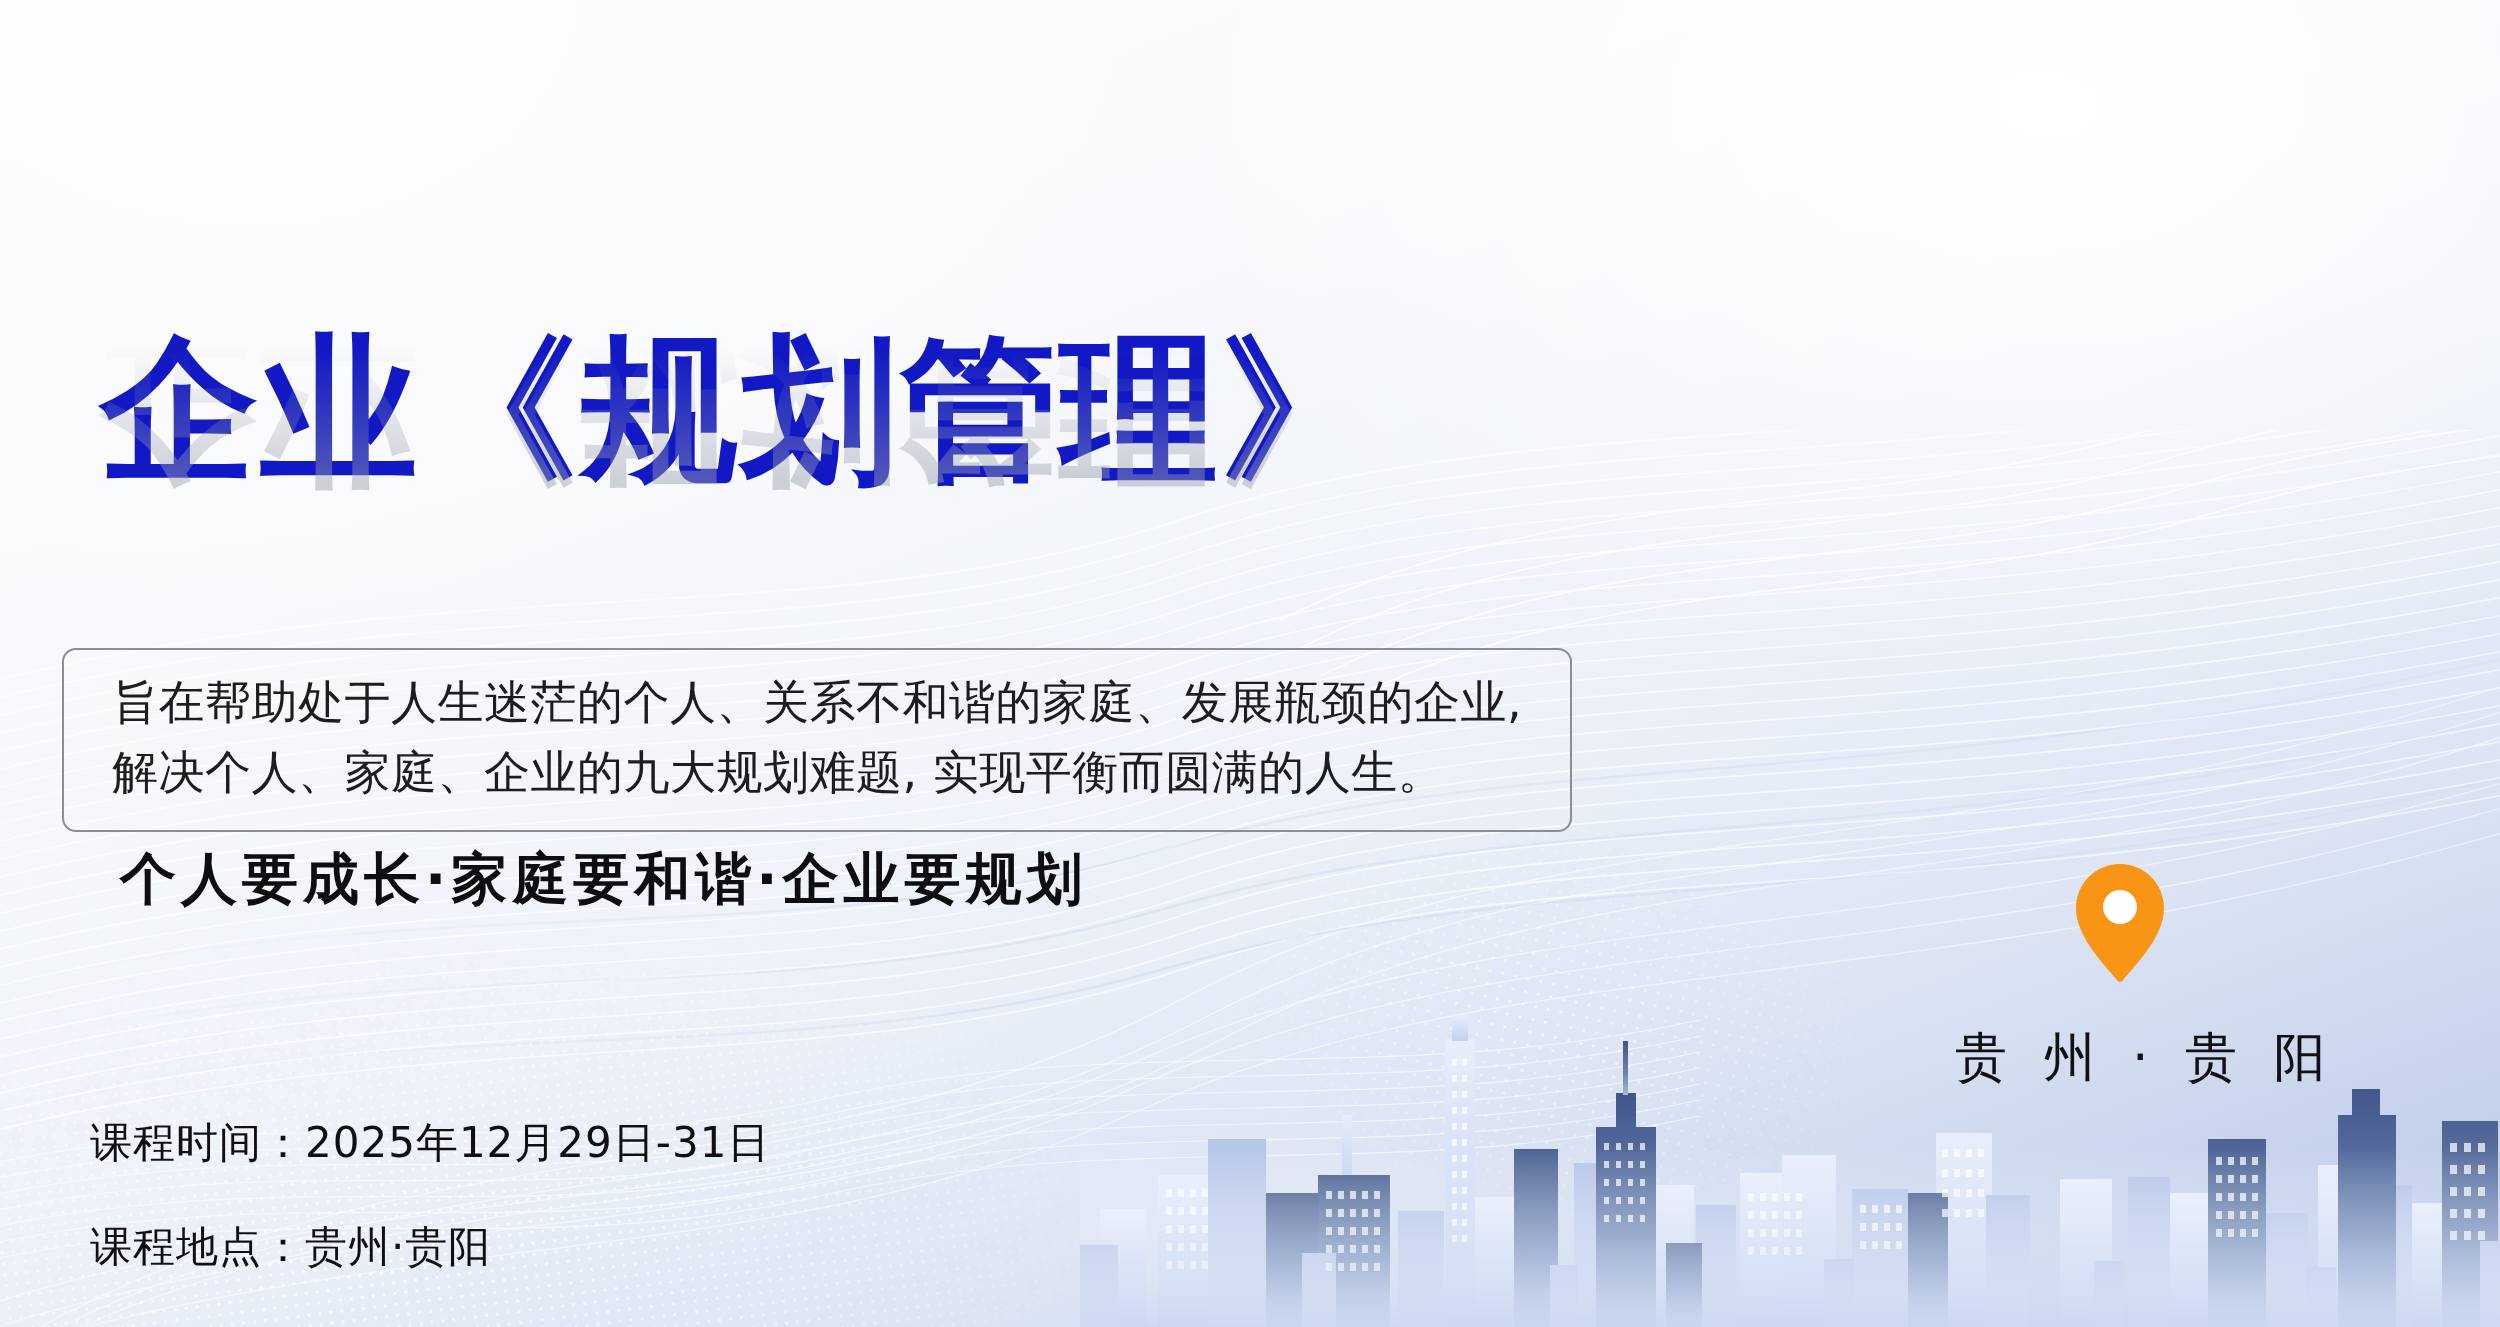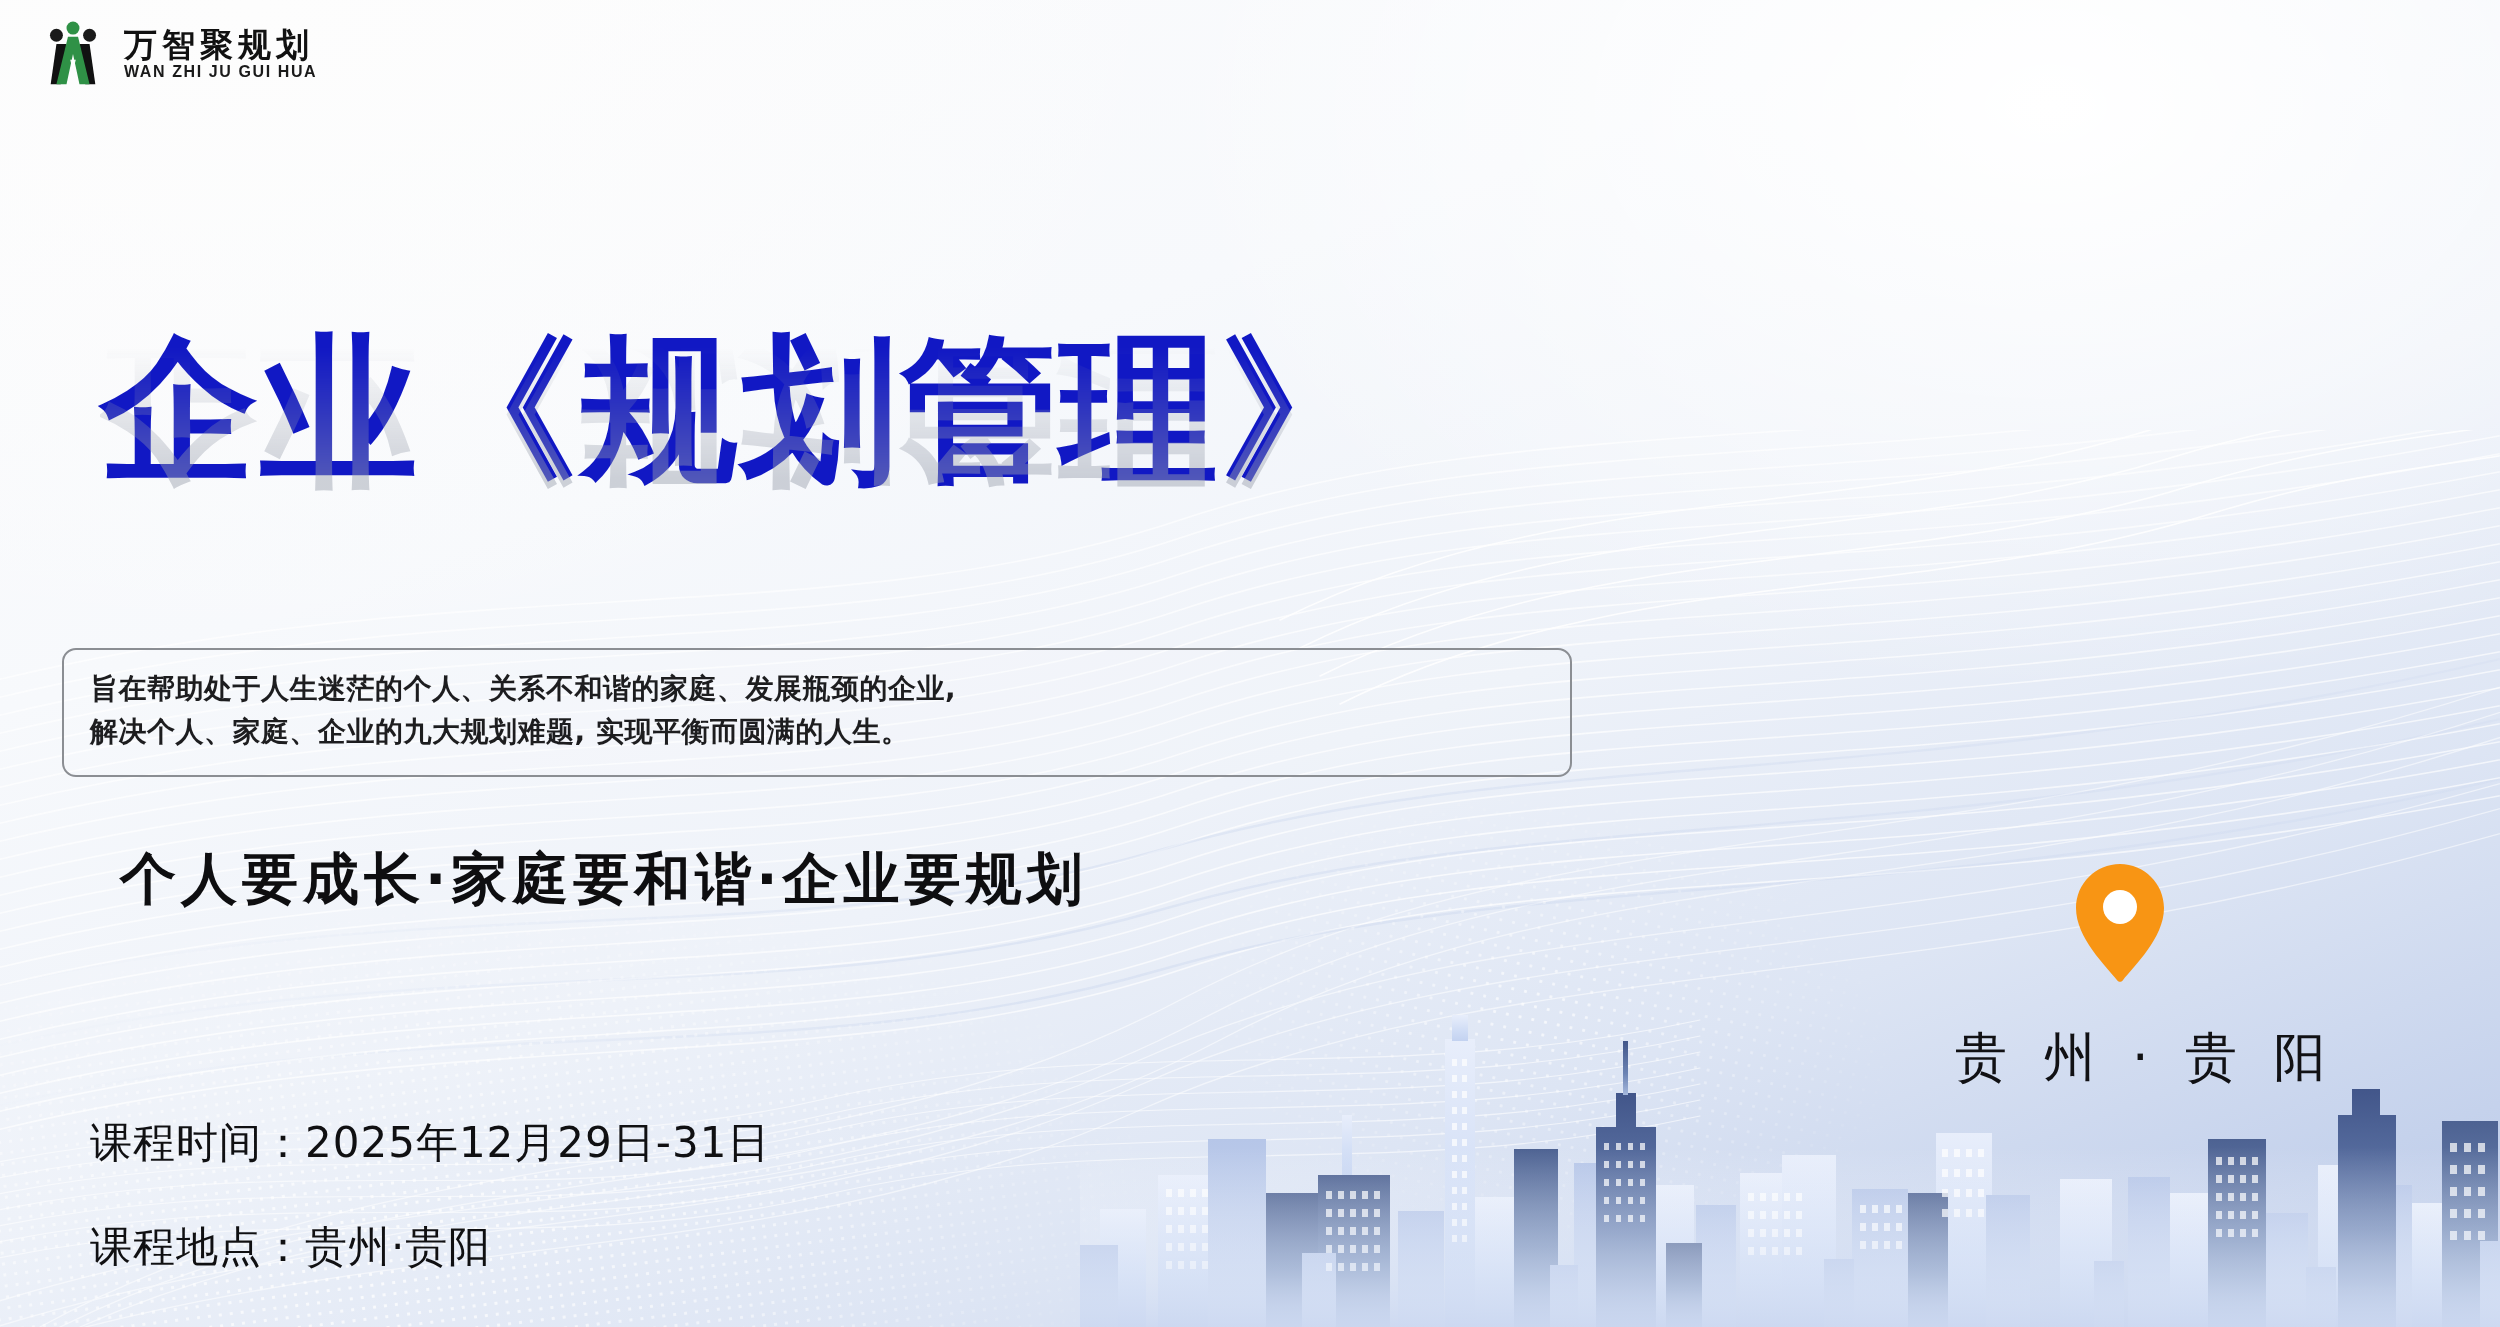--- a/index.html
+++ b/index.html
@@ -100,26 +100,27 @@
     position:absolute;
     left:62px; top:648px;
     width:1510px;
     border:2px solid #8b8e93;
     border-radius:14px;
     padding:18px 26px 22px 26px;
     background:rgba(255,255,255,.08);
   }
   .desc-line {
     font-family:"DejaVu Sans","Liberation Sans",sans-serif;
-    font-size:28px;
-    font-weight:700;
+    font-size:46px;
+    font-weight:400;
     color:#1d1d1f;
     line-height:1.52;
     letter-spacing:.5px;
     white-space:nowrap;
+    margin-left:22px;
   }
 
   
   .slogan {
     position:absolute;
     left:120px; top:842px;
     font-family:"DejaVu Sans","Liberation Sans",sans-serif;
     font-size:56px;
     font-weight:700;
     color:#0e0e10;
@@ -529,39 +530,20 @@
         <rect x="862" y="212" width="6" height="8"></rect>
           <rect x="874" y="212" width="6" height="8"></rect>
           <rect x="886" y="212" width="6" height="8"></rect>
           <rect x="898" y="212" width="6" height="8"></rect>
       </g>
     </g>
 
     <rect x="0" y="150" width="1420" height="180" fill="url(#fadeBottom)"></rect>
   </svg>
 
-  <div class="logo-wrap">
-    <svg class="logo-mark" viewBox="0 0 100 100">
-
-      <circle cx="27" cy="24" r="9" fill="#1a1a1a"></circle>
-      <path d="M27,36 L41,36 L33,92 L19,92 Z" fill="#111111"></path>
-
-      <circle cx="73" cy="24" r="9" fill="#1a1a1a"></circle>
-      <path d="M59,36 L73,36 L81,92 L67,92 Z" fill="#111111"></path>
-
-      <circle cx="50" cy="14" r="9" fill="#2f9146"></circle>
-      <path d="M43,26 L57,26 L73,92 L59,92 L50,50 L41,92 L27,92 Z" fill="#2f9146"></path>
-
-      <path d="M46,58 L54,58 L50,72 Z" fill="#ffffff" opacity=".9"></path>
-    </svg>
-    <div class="logo-text">
-      <div class="logo-cn">万智聚规划</div>
-      <div class="logo-en">WAN ZHI JU GUI HUA</div>
-    </div>
-  </div>
 
   <div class="title-block">
     <div class="title-main">企业《规划管理》</div>
     <div class="title-reflection" aria-hidden="true">企业《规划管理》</div>
   </div>
 
   <div class="desc-box">
     <div class="desc-line">旨在帮助处于人生迷茫的个人、关系不和谐的家庭、发展瓶颈的企业,</div>
     <div class="desc-line">解决个人、家庭、企业的九大规划难题, 实现平衡而圆满的人生。</div>
   </div>

